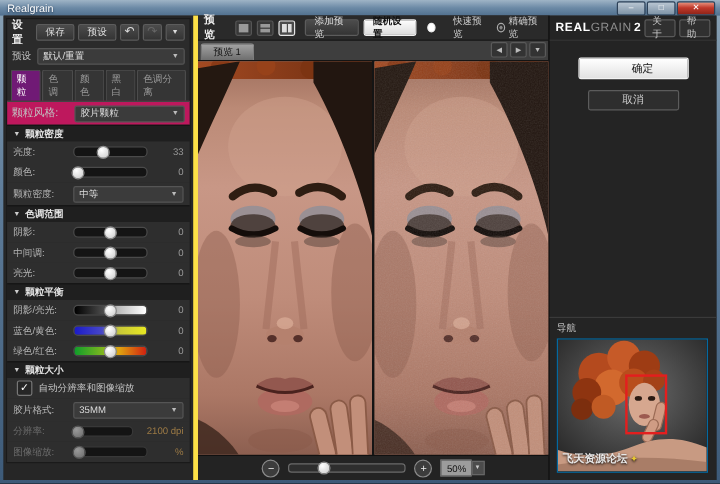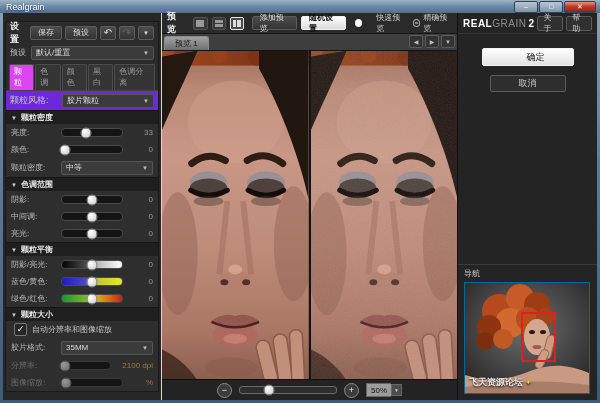--- a/index.html
+++ b/index.html
@@ -7,34 +7,34 @@
   .win{position:absolute;inset:0;background:linear-gradient(#8aa2b5,#5f7d9a 40%,#3d5a78);}
   
   .titlebar{position:absolute;top:0;left:0;right:0;height:13px;display:flex;align-items:center;background:linear-gradient(#9fb4c6,#6c8aa6 50%,#51708e);}
   .title{font-size:9px;color:#fff;text-shadow:0 1px 2px #1c3048;padding-left:6px;flex:1;}
   .wbtns{display:flex;gap:1px;padding-right:4px;}
   .wbtn{width:22px;height:10px;border:1px solid #2e4258;border-radius:2px;background:linear-gradient(#b9c6d2,#7e93a6);display:flex;align-items:center;justify-content:center;font-size:7px;color:#fff;line-height:1;}
   .wbtn.close{width:30px;background:linear-gradient(#e8937f,#c0392b 45%,#8e2318);}
   
   .main{position:absolute;top:13px;left:3px;right:3px;bottom:3px;background:#1d1d1d;display:flex;}
   
-  .left{width:158px;background:#262626;border-right:1px solid #fde047;display:flex;flex-direction:column;font-size:9px;color:#c0c0c0;justify-content:center;}
+  .left{width:158px;background:#262626;border-right:4px solid #fde047;display:flex;flex-direction:column;font-size:9px;color:#c0c0c0;}
   .lp-inner{margin:2px;background:#2b2b2b;border:1px solid #1a1a1a;flex:0 0 auto;display:flex;flex-direction:column;}
   .lp-head{display:flex;align-items:center;height:21px;padding:0 4px;gap:3px;}
   .lp-title{font-weight:bold;color:#efefef;flex:1;font-size:9px;}
   .btn{background:linear-gradient(#4c4c4c,#343434);border:1px solid #5c5c5c;color:#ddd;font-size:8px;height:14px;display:inline-flex;align-items:center;justify-content:center;border-radius:2px;padding:0 7px;box-sizing:border-box;}
   .btn.icon{width:16px;padding:0;font-size:10px;}
   .btn.dim{color:#666;}
   .presetrow{display:flex;align-items:center;height:19px;padding:0 4px;gap:5px;}
   .dd{display:flex;align-items:center;justify-content:space-between;background:#3b3b3b;border:1px solid #555;height:14px;font-size:8px;color:#ddd;padding:0 4px;border-radius:2px;flex:1;box-sizing:border-box;}
   .dd .arr{font-size:6px;color:#bbb;margin-left:4px;}
   .tabs{display:flex;gap:1px;padding:2px 3px 0 3px;}
   .tab{background:#353535;border:1px solid #4c4c4c;border-bottom:none;color:#9a9a9a;font-size:8px;padding:1px 4px 2px 4px;border-radius:2px 2px 0 0;}
-  .tab.active{background:#d946ef;color:#fff;}
-  .stylerow{display:flex;align-items:center;height:19px;padding:0 4px;gap:4px;background:#6d28d9;border-top:1px solid #444;}
+  .tab.active{background:#701a75;color:#fff;}
+  .stylerow{display:flex;align-items:center;height:19px;padding:0 4px;gap:4px;background:#be185d;border-top:1px solid #444;}
   .stylerow .lbl{width:48px;}
   .sechdr{display:flex;align-items:center;height:13px;background:#1f1f1f;color:#e6e6e6;font-size:8px;font-weight:bold;padding:0 5px;gap:4px;border-top:1px solid #151515;}
   .sechdr .tri{font-size:6px;color:#ccc;}
   .row{display:flex;align-items:center;height:17px;padding:0 5px;gap:4px;background:#2e2e2e;}
   .row .lbl{width:46px;color:#b5b5b5;font-size:8px;}
   .row.dim .lbl{color:#6d6d6d;}
   .track{position:relative;flex:1;height:7px;background:#141414;border:1px solid #4a4a4a;border-radius:4px;}
   .row.dim .track{border-color:#383838;}
   .track.bw{background:linear-gradient(90deg,#000,#555 45%,#bbb 60%,#fff);}
   .track.by{background:linear-gradient(90deg,#1b1bc8,#4747c8 38%,#c8c838 62%,#e8e822);}

